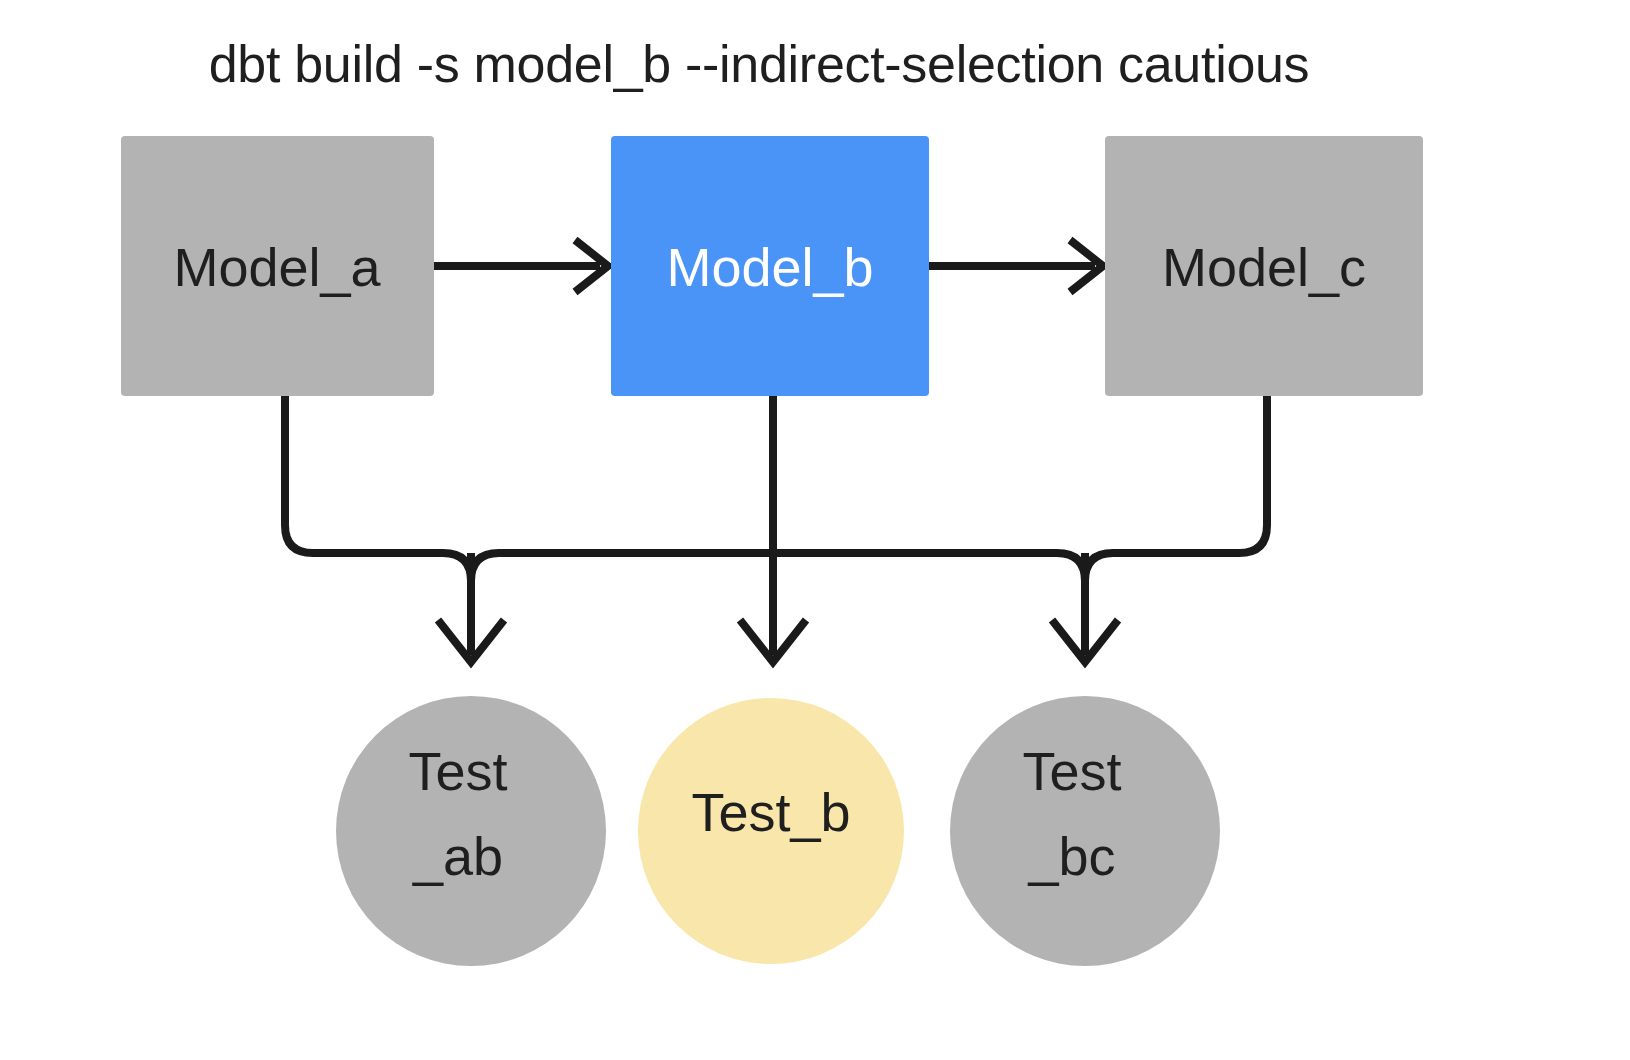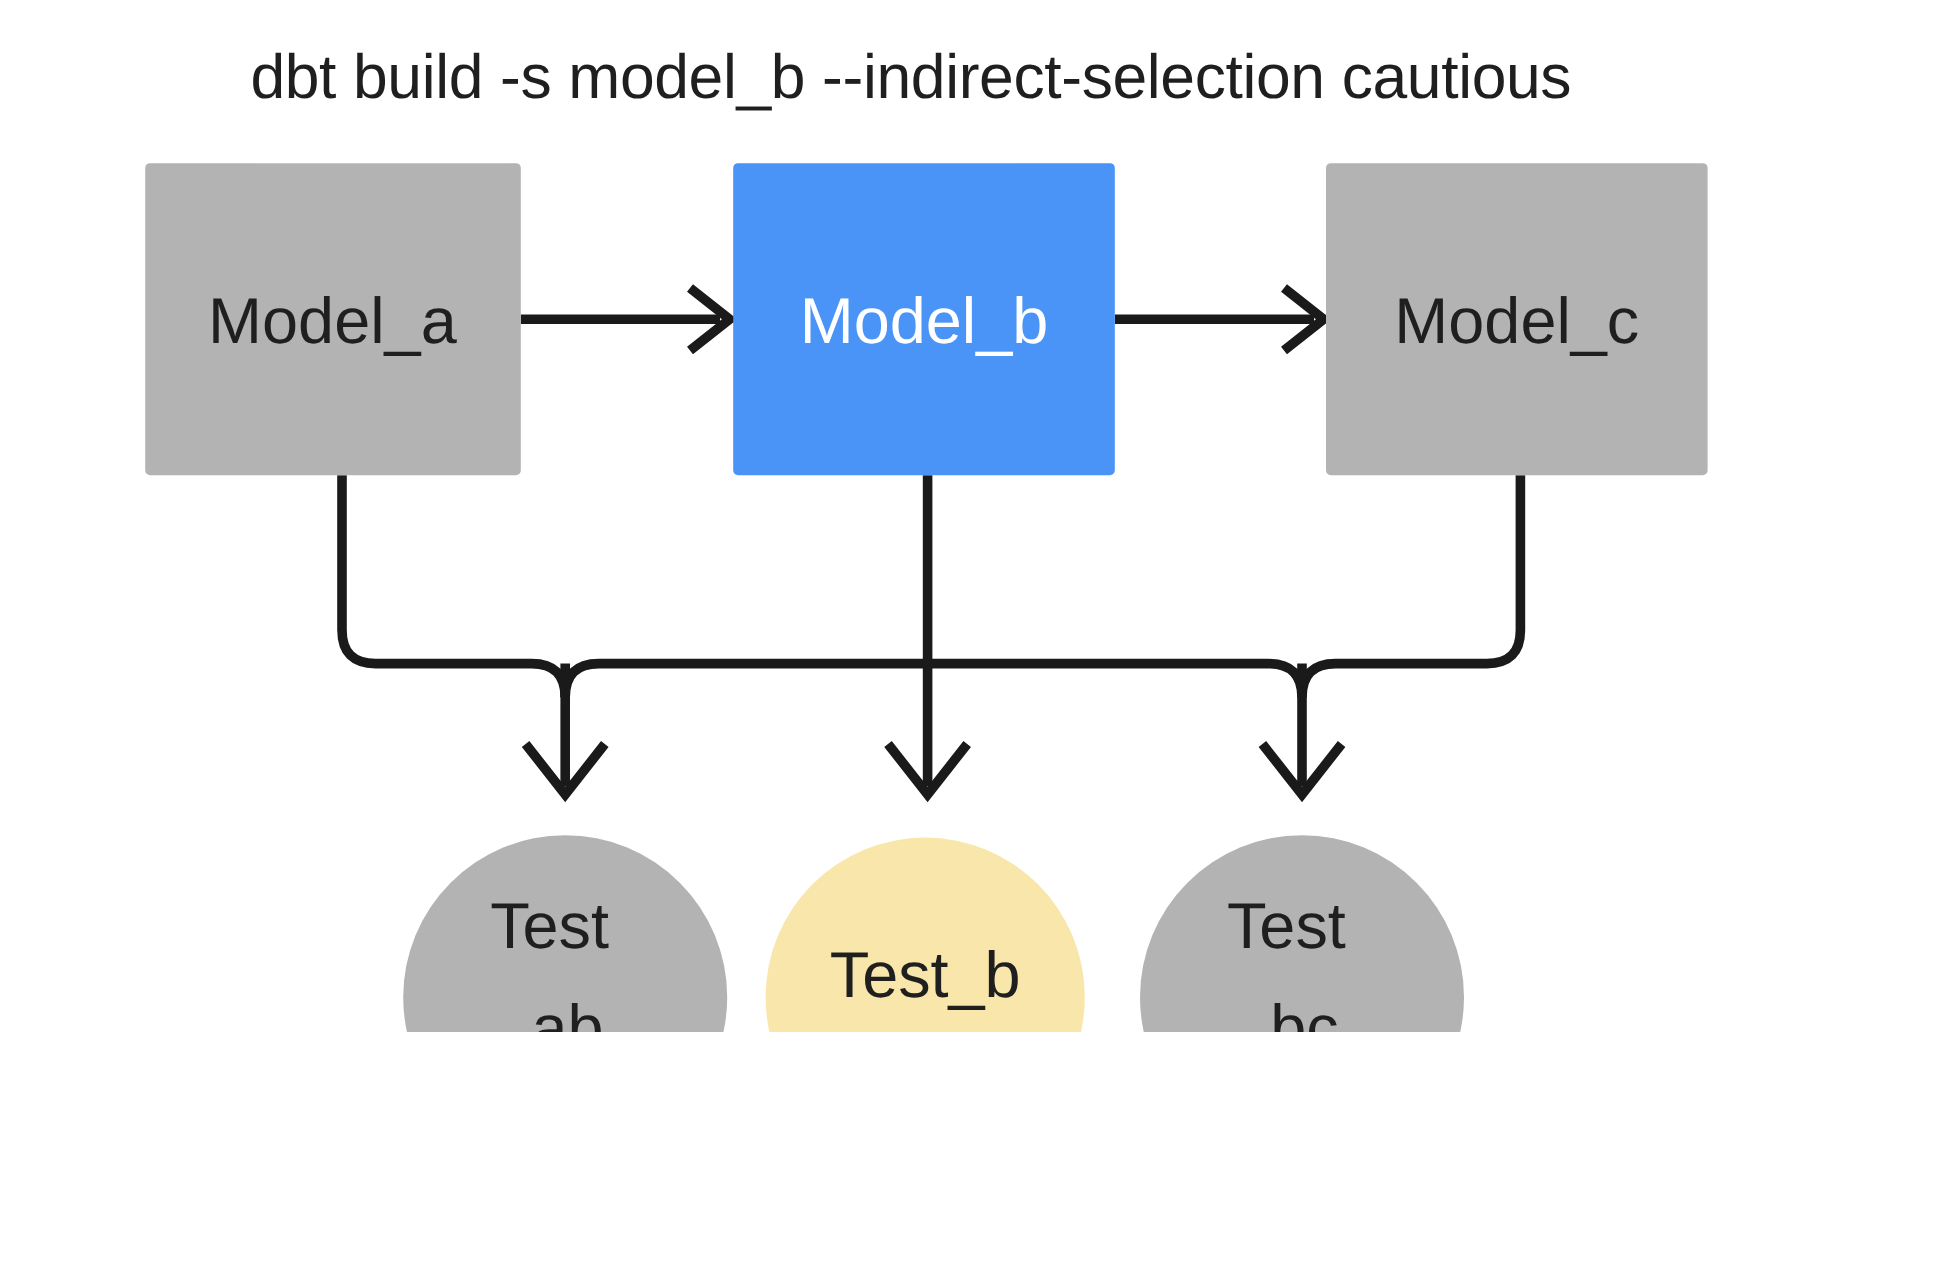--- a/index.html
+++ b/index.html
@@ -6,21 +6,21 @@
     margin: 0;
     padding: 0;
     background: #ffffff;
   }
   body {
     font-family: "Liberation Sans", sans-serif;
   }
   #canvas {
     position: relative;
     width: 1630px;
-    height: 860px;
+    height: 1060px;
     background: #ffffff;
     overflow: hidden;
   }
   #diagram-svg {
     position: absolute;
     top: 0;
     left: 0;
     width: 1630px;
     height: 1060px;
   }

